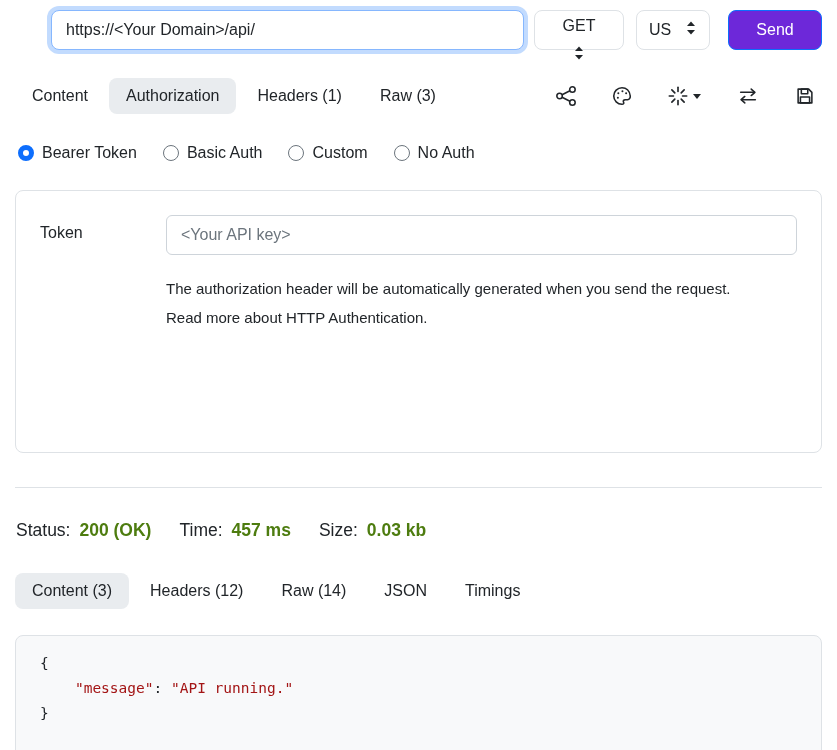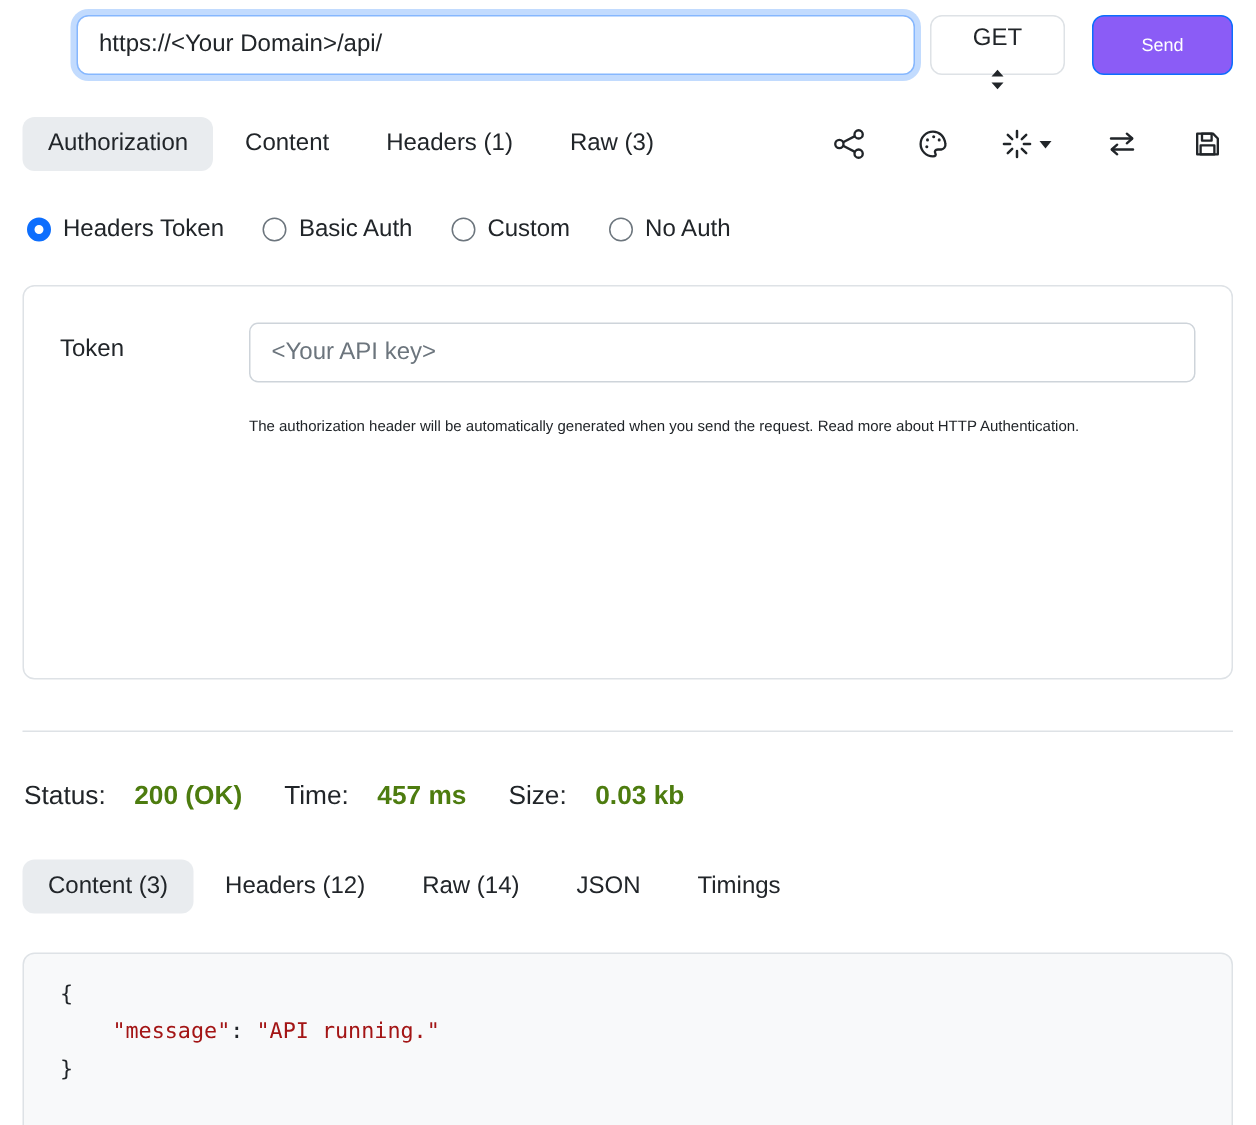--- a/index.html
+++ b/index.html
@@ -39,24 +39,24 @@
     background: #fff;
     cursor: pointer;
     user-select: none;
   }
   .select-box.method { width: 90px; flex-direction: column; }
   .select-box.region { width: 74px; margin-left: 2px; }
   .send-button {
     width: 94px;
     height: 40px;
     margin-left: 8px;
-    background: #8b5cf6;
+    background: #6d28d9;
     color: #fff;
     font-family: "Liberation Sans", sans-serif;
-    font-size: 12px;
+    font-size: 16px;
     border: 1px solid #0d6efd;
     border-radius: 8px;
     cursor: pointer;
   }
 
   
   .tabs-row { display: flex; align-items: center; margin-top: 28px; }
   .tab {
     padding: 9px 17px;
     border-radius: 8px;
@@ -97,32 +97,32 @@
     font-family: "Liberation Sans", sans-serif;
     font-size: 16px;
     color: #be185d;
     border: 1px solid #ced4da;
     border-radius: 6px;
     outline: none;
   }
   .token-input::placeholder { color: #6c757d; }
   .auth-help {
     margin-top: 20px;
-    font-size: 10px;
+    font-size: 15px;
     line-height: 1.9;
     color: #212529;
     max-width: 600px;
   }
 
   
   .divider { border: none; border-top: 1px solid #dee2e6; margin-top: 34px; }
 
   
   .status-row { display: flex; align-items: baseline; gap: 10px; margin-top: 32px; font-size: 17.5px; padding-left: 1px; }
-  .status-group { display: flex; align-items: flex-end; gap: 19px; margin-right: 18px; }
+  .status-group { display: flex; align-items: flex-end; gap: 9px; margin-right: 18px; }
   .status-value { color: #4d7c0f; font-weight: bold; }
 
   
   .response-tabs { display: flex; align-items: center; margin-top: 32px; }
 
   
   .response-panel {
     margin-top: 26px;
     background: #f8f9fa;
     border: 1px solid #dee2e6;
@@ -148,26 +148,35 @@
     <input class="url-input" type="text" value="https://&lt;Your Domain&gt;/api/" style="">
     <div class="select-box method">
       <span>GET</span>
       <span>
         <svg width="12" height="16" viewBox="0 0 12 16">
           <polygon points="2,6 6,1.5 10,6" fill="#212529"></polygon>
           <polygon points="2,10 6,14.5 10,10" fill="#212529"></polygon>
         </svg>
       </span>
     </div>
+    <div class="select-box region">
+      <span>US</span>
+      <span>
+        <svg width="12" height="16" viewBox="0 0 12 16">
+          <polygon points="2,6 6,1.5 10,6" fill="#212529"></polygon>
+          <polygon points="2,10 6,14.5 10,10" fill="#212529"></polygon>
+        </svg>
+      </span>
+    </div>
     <button class="send-button">Send</button>
   </div>
 
   <div class="tabs-row">
+    <div class="tab">Content</div>
     <div class="tab active">Authorization</div>
-    <div class="tab">Content</div>
     <div class="tab">Headers (1)</div>
     <div class="tab">Raw (3)</div>
 
     <div class="toolbar">
       <span class="icon-btn">
         <svg width="22" height="22" viewBox="0 0 24 24" fill="none" stroke="#212529" stroke-width="1.7">
           <circle cx="5" cy="12" r="3"></circle>
           <circle cx="19" cy="5" r="3"></circle>
           <circle cx="19" cy="19" r="3"></circle>
           <line x1="7.7" y1="10.7" x2="16.3" y2="6.3"></line>
@@ -212,21 +221,21 @@
           <rect x="8" y="4.5" width="7" height="5"></rect>
           <rect x="7" y="13" width="10" height="6.5"></rect>
         </svg>
       </span>
     </div>
   </div>
 
   <div class="auth-options">
     <label class="radio-option">
       <span class="radio-dot checked"></span>
-      <span>Headers Token</span>
+      <span>Bearer Token</span>
     </label>
     <label class="radio-option">
       <span class="radio-dot"></span>
       <span>Basic Auth</span>
     </label>
     <label class="radio-option">
       <span class="radio-dot"></span>
       <span>Custom</span>
     </label>
     <label class="radio-option">

